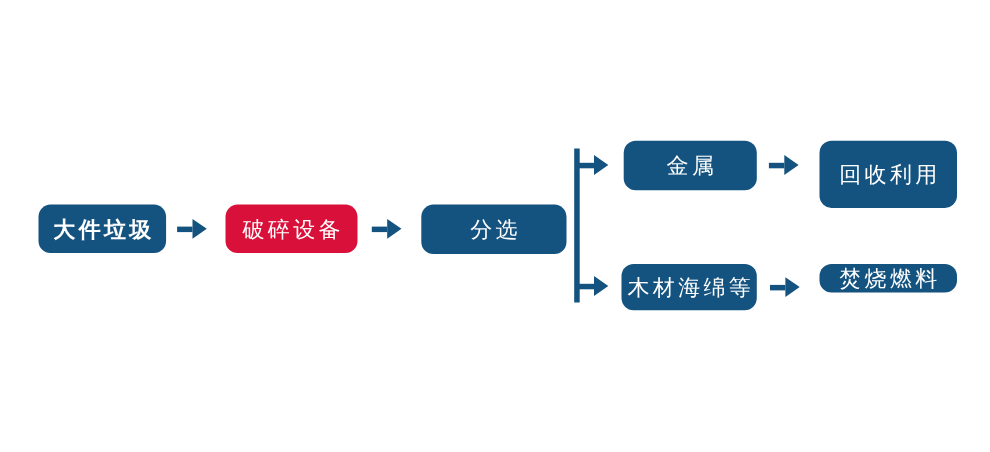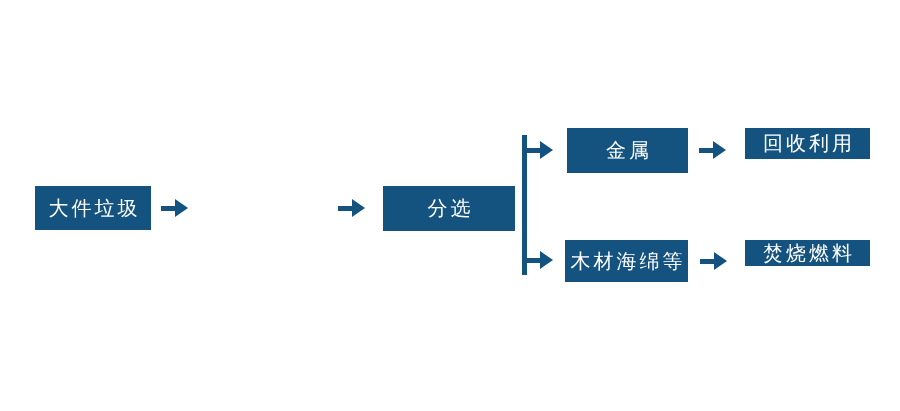--- a/index.html
+++ b/index.html
@@ -15,20 +15,21 @@
     position: absolute;
     display: flex;
     align-items: center;
     justify-content: center;
     color: var(--text, #ffffff);
     font-size: 20px;
     letter-spacing: 3px;
     text-indent: 3px; 
     white-space: nowrap;
     box-sizing: border-box;
+    border-radius: 11px;
   }
   .node.blue { background: var(--blue, #14537F); }
   .node.red  { background: var(--red,  #D9113A); }
 
   .arrow {
     position: absolute;
     display: flex;
     align-items: center;
     height: 18px;
   }
@@ -53,27 +54,28 @@
     width: 5px;
     height: 140px;
     background: var(--blue, #14537F);
   }
 </style>
 </head>
 <body>
 
 <div class="canvas">
 
-  <div class="node blue" style="left:35px; top:186px; width:116px; height:44px;">大件垃圾</div>
+  <div class="node blue" style="left:35px; top:186px; width:116px; height:44px;font-weight:bold;">大件垃圾</div>
 
   <div class="arrow" style="left:161px; top:199px;">
     <span class="stem"></span>
     <span class="head"></span>
   </div>
 
+  <div class="node red" style="left:205px; top:186px; width:120px; height:44px;">破碎设备</div>
 
   <div class="arrow" style="left:338px; top:199px;">
     <span class="stem"></span>
     <span class="head"></span>
   </div>
 
   <div class="node blue" style="left:383px; top:186px; width:132px; height:45px;">分选</div>
 
   <div class="bracket-line"></div>
 
@@ -87,21 +89,21 @@
     <span class="head"></span>
   </div>
 
   <div class="node blue" style="left:567px; top:128px; width:121px; height:45px;">金属</div>
 
   <div class="arrow" style="left:699px; top:141px;">
     <span class="stem"></span>
     <span class="head"></span>
   </div>
 
-  <div class="node blue" style="left:745px; top:128px; width:125px; height:31px;">回收利用</div>
+  <div class="node blue" style="left:745px; top:128px; width:125px; height:61px;">回收利用</div>
 
   <div class="node blue" style="left:565px; top:240px; width:123px; height:42px;">木材海绵等</div>
 
   <div class="arrow" style="left:700px; top:252px;">
     <span class="stem"></span>
     <span class="head"></span>
   </div>
 
   <div class="node blue" style="left:745px; top:240px; width:125px; height:26px;">焚烧燃料</div>
 

